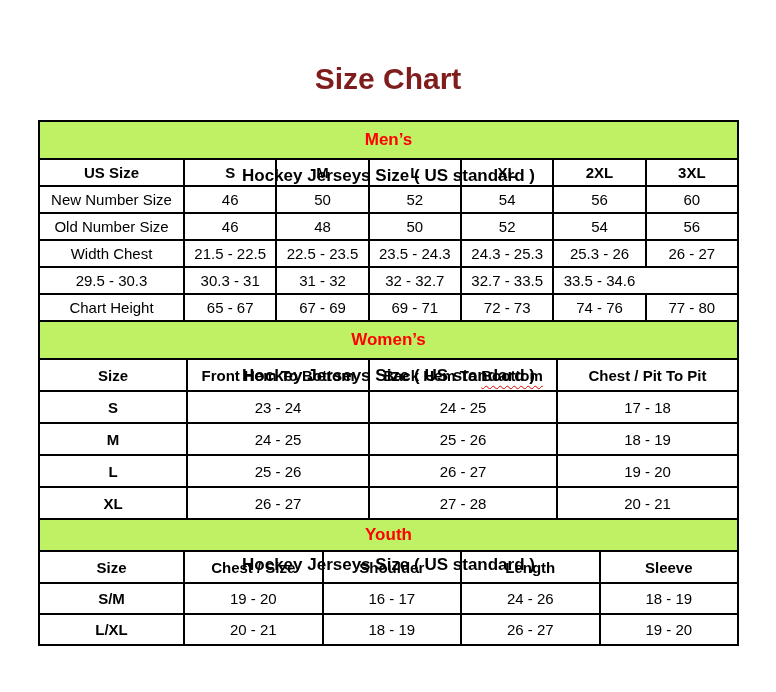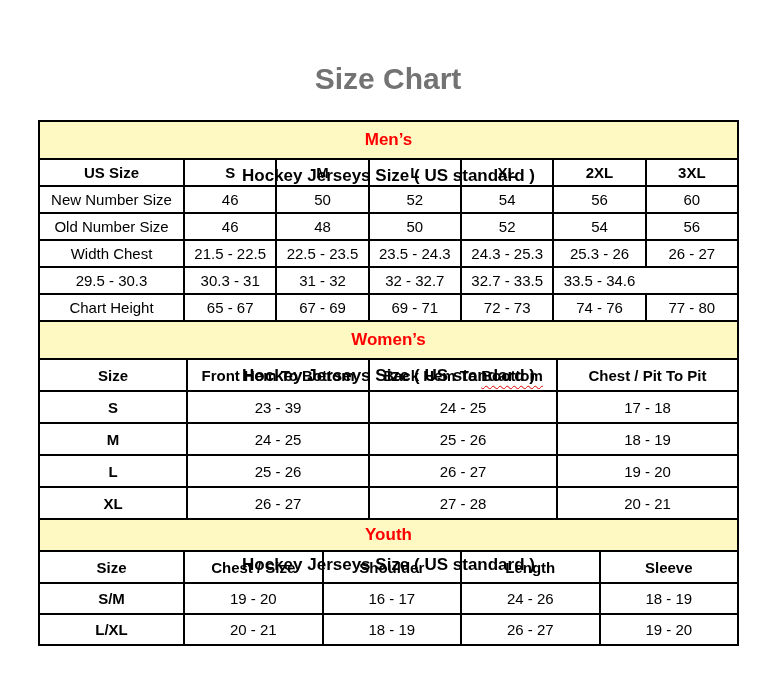--- a/index.html
+++ b/index.html
@@ -11,37 +11,37 @@
     font-family: "Liberation Sans", sans-serif;
     color: #000000;
     overflow: hidden;
   }
   .page-title {
     padding-top: 60px;
     width: 776px;
     text-align: center;
     font-size: 30px;
     font-weight: bold;
-    color: #737373;
+    color: #7f1d1d;
     line-height: 38px;
   }
   .chart-wrap {
     margin-left: 38px;
     margin-top: 22px;
     width: 697px;
     border: 2px solid #000;
     box-sizing: content-box;
   }
   .row {
     display: grid;
     border-top: 2px solid #000;
   }
   .row:first-child { border-top: none; }
   .banner {
-    background: #fef9c3;
+    background: #bef264;
     text-align: center;
     font-weight: bold;
     font-size: 17px;
     height: 36px;
     line-height: 36px;
     white-space: nowrap;
   }
   .banner-sm {
     height: 30px;
     line-height: 30px;
@@ -154,21 +154,21 @@
     <div class="cell bold">Size</div>
     <div class="cell bold">Front Hem To Bottom</div>
     <div class="cell bold">
       <span>Back Hem To</span>&nbsp;<span class="squiggle">Boottom</span>
     </div>
     <div class="cell bold">Chest / Pit To Pit</div>
   </div>
 
   <div class="row women-grid r27">
     <div class="cell bold">S</div>
-    <div class="cell">23 - 39</div>
+    <div class="cell">23 - 24</div>
     <div class="cell">24 - 25</div>
     <div class="cell">17 - 18</div>
   </div>
 
   <div class="row women-grid r27">
     <div class="cell bold">M</div>
     <div class="cell">24 - 25</div>
     <div class="cell">25 - 26</div>
     <div class="cell">18 - 19</div>
   </div>

